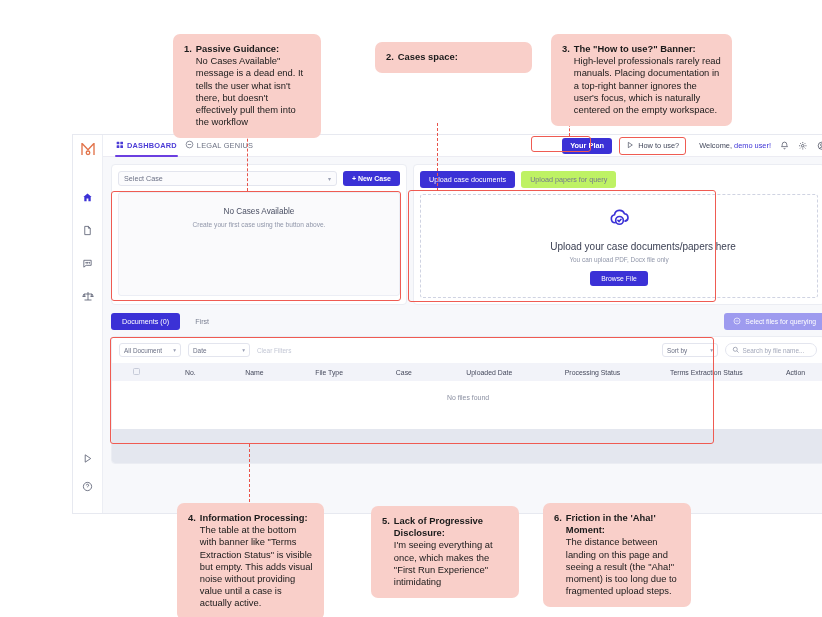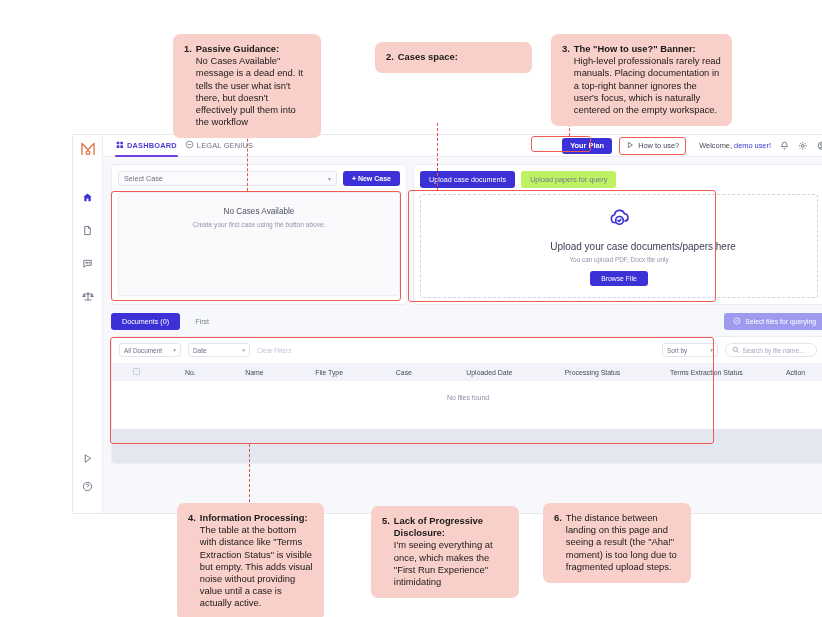--- a/index.html
+++ b/index.html
@@ -504,37 +504,38 @@
   <div class="hl" style="left:531px; top:136px; width:60px; height:16px;"></div>
   <div class="hl" style="left:110px; top:337px; width:604px; height:107px;"></div>
 
   <div class="conn" style="left:249px; top:444px; height:58px;"></div>
 
   <div class="callout" style="left:177px; top:503px; width:147px;">
     <div class="callout-inner">
       <span class="num">4.</span>
       <span class="callout-text">
         <span class="ttl">Information Processing:</span>
-        <span class="body">The table at the bottom with distance like "Terms Extraction Status" is visible but empty. This adds visual noise without providing value until a case is actually active.</span>
+        <span class="body">The table at the bottom with banner like "Terms Extraction Status" is visible but empty. This adds visual noise without providing value until a case is actually active.</span>
       </span>
     </div>
   </div>
 
   <div class="callout" style="left:371px; top:506px; width:148px;">
     <div class="callout-inner">
       <span class="num">5.</span>
       <span class="callout-text">
         <span class="ttl">Lack of Progressive Disclosure:</span>
         <span class="body">I'm seeing everything at once, which makes the "First Run Experience" intimidating</span>
       </span>
     </div>
   </div>
 
   <div class="callout" style="left:543px; top:503px; width:148px;">
     <div class="callout-inner">
       <span class="num">6.</span>
       <span class="callout-text">
+        <span class="ttl">Friction in the 'Aha!' Moment:</span>
         <span class="body">The distance between landing on this page and seeing a result (the "Aha!" moment) is too long due to fragmented upload steps.</span>
       </span>
     </div>
   </div>
 
 </div>
 
 </body></html>

